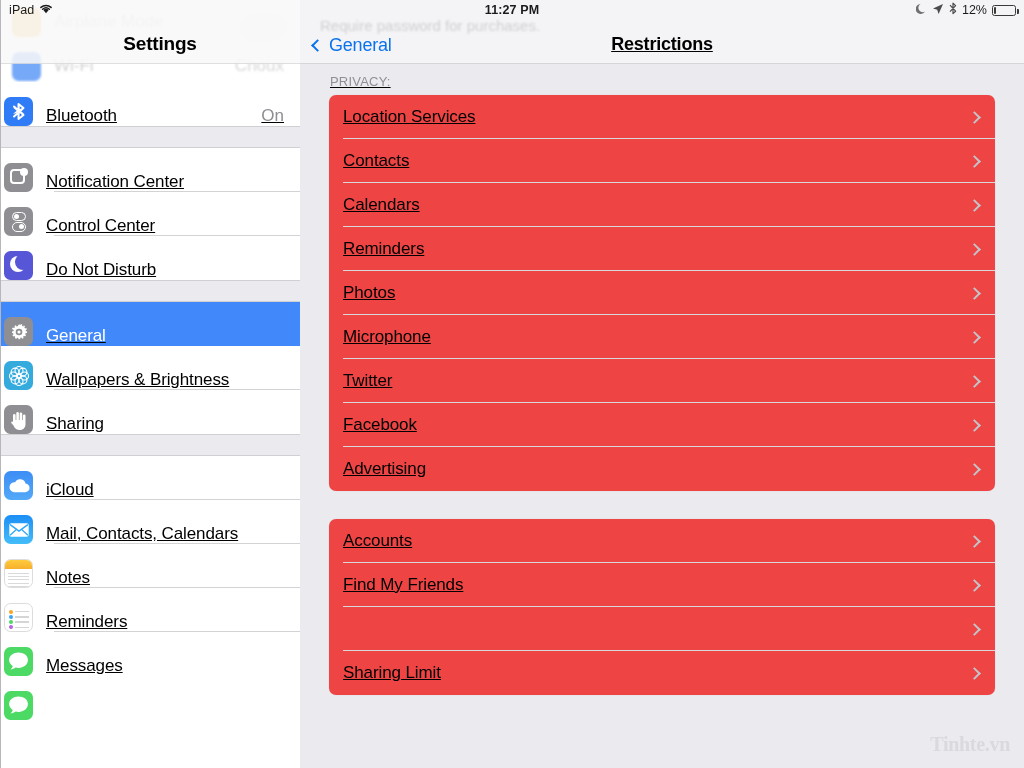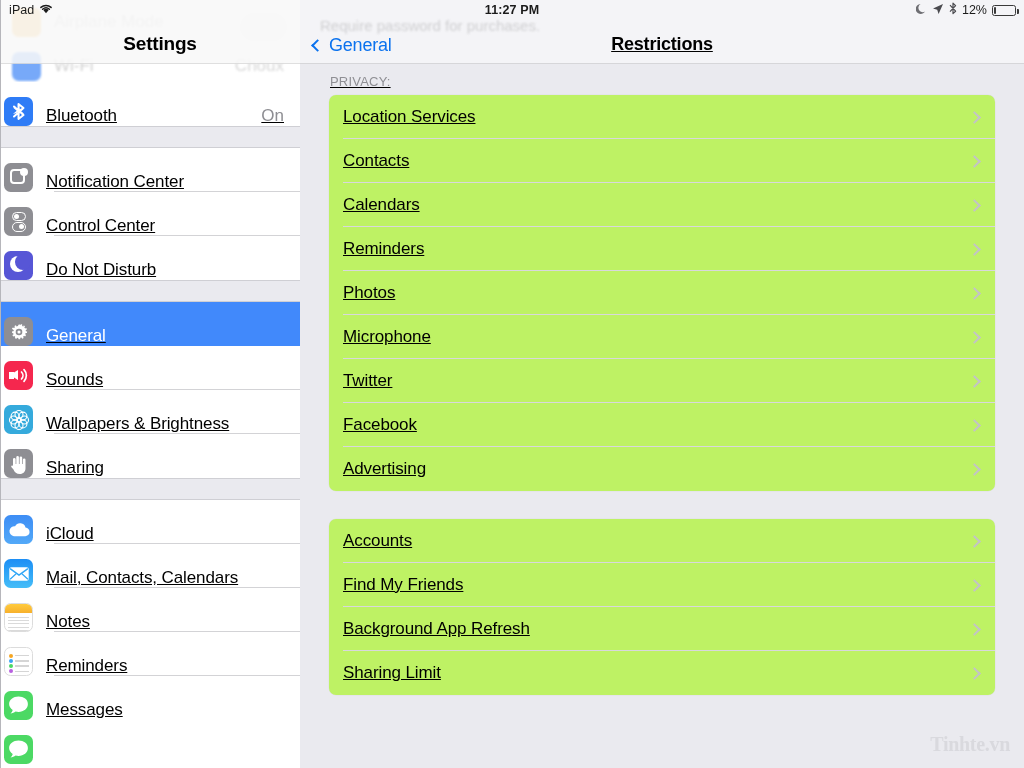--- a/index.html
+++ b/index.html
@@ -179,21 +179,21 @@
     font-size:18px; font-weight:bold; color:#000; letter-spacing:-.2px;text-decoration:underline;
   }
 
   .detail-scroll { position:absolute; top:0; left:0; width:724px; height:768px; }
 
   .sec-header {
     font-size:13px; color:#8f8f94; letter-spacing:.2px;
     padding:0 0 6px 12px;
   }
   .group {
-    background:#bef264; border-radius:7px; margin:0 29px;
+    background:#ef4444; border-radius:7px; margin:0 29px;
     box-shadow:0 0 0 .5px rgba(0,0,0,.04);
     overflow:hidden;
   }
   .drow {
     position:relative; height:44px; display:flex; align-items:center;
     padding:0 16px 0 14px;
   }
   .drow .dlabel { font-size:17px; color:#000; letter-spacing:-.1px; }
   .drow .dsep { position:absolute; left:14px; right:0; bottom:0; height:1px; background:#d8d8dc; }
   .chev {
@@ -264,32 +264,20 @@
           <div class="gap"></div>
           <div class="row selected">
             <div class="icon ic-gen">
               <svg class="gear" viewBox="0 0 24 24">
                 <path fill="#fff" d="M12 2.2l1.7.9.9-1.3 1.6 1-.3 1.6 1.6.5.6-1.5 1.5 1.5-.9 1.4 1.1 1.2 1.5-.7.7 2-1.5.7.2 1.6 1.6.2-.3 2.1-1.6-.1-.6 1.5 1.2 1.1-1.3 1.7-1.4-.8-1.1 1.2.7 1.5-1.9.9-.8-1.4-1.6.4-.1 1.6-2.1.2-.4-1.6-1.6-.3-.8 1.4-1.9-1 .6-1.5-1.2-1.1-1.5.7-1-1.9 1.4-.8-.2-1.6-1.6-.3.2-2.1 1.6.1.5-1.5L3 7.9l1.3-1.7 1.4.8 1.2-1.1-.7-1.5 1.9-.9.8 1.4 1.6-.4z"></path>
                 <circle cx="12" cy="12" r="4.2" fill="#8e8e93"></circle>
                 <circle cx="12" cy="12" r="2" fill="#fff"></circle>
               </svg>
             </div>
             <span class="label">General</span>
-          </div>
-          <div class="row">
-            <div class="icon ic-snd">
-              <span class="spkbox"></span>
-              <span class="spk"></span>
-              <svg width="29" height="29" viewBox="0 0 29 29" style="position:absolute;inset:0;">
-                <path d="M17.5 11 a5 5 0 0 1 0 7" stroke="#fff" stroke-width="1.7" fill="none" stroke-linecap="round"></path>
-                <path d="M20 8.6 a8.6 8.6 0 0 1 0 11.8" stroke="#fff" stroke-width="1.7" fill="none" stroke-linecap="round"></path>
-              </svg>
-            </div>
-            <span class="label">Sounds</span>
-            <span class="sep"></span>
           </div>
           <div class="row">
             <div class="icon ic-wp">
               <svg class="flower" width="24" height="24" viewBox="0 0 24 24">
                 <ellipse cx="17.5" cy="12.0" rx="4" ry="4" fill="none" stroke="#fff" stroke-width="1.1"></ellipse>
                 <ellipse cx="15.9" cy="15.9" rx="4" ry="4" fill="none" stroke="#fff" stroke-width="1.1"></ellipse>
                 <ellipse cx="12.0" cy="17.5" rx="4" ry="4" fill="none" stroke="#fff" stroke-width="1.1"></ellipse>
                 <ellipse cx="8.1" cy="15.9" rx="4" ry="4" fill="none" stroke="#fff" stroke-width="1.1"></ellipse>
                 <ellipse cx="6.5" cy="12.0" rx="4" ry="4" fill="none" stroke="#fff" stroke-width="1.1"></ellipse>
                 <ellipse cx="8.1" cy="8.1" rx="4" ry="4" fill="none" stroke="#fff" stroke-width="1.1"></ellipse>
@@ -437,21 +425,20 @@
                 <span class="dlabel">Accounts</span>
                 <span class="chev"></span>
                 <span class="dsep"></span>
               </div>
               <div class="drow">
                 <span class="dlabel">Find My Friends</span>
                 <span class="chev"></span>
                 <span class="dsep"></span>
               </div>
               <div class="drow">
-                <span class="dlabel">Background App Refresh</span>
                 <span class="chev"></span>
                 <span class="dsep"></span>
               </div>
               <div class="drow">
                 <span class="dlabel">Sharing Limit</span>
                 <span class="chev"></span>
               </div>
             </div>
           </div>
         </div>

